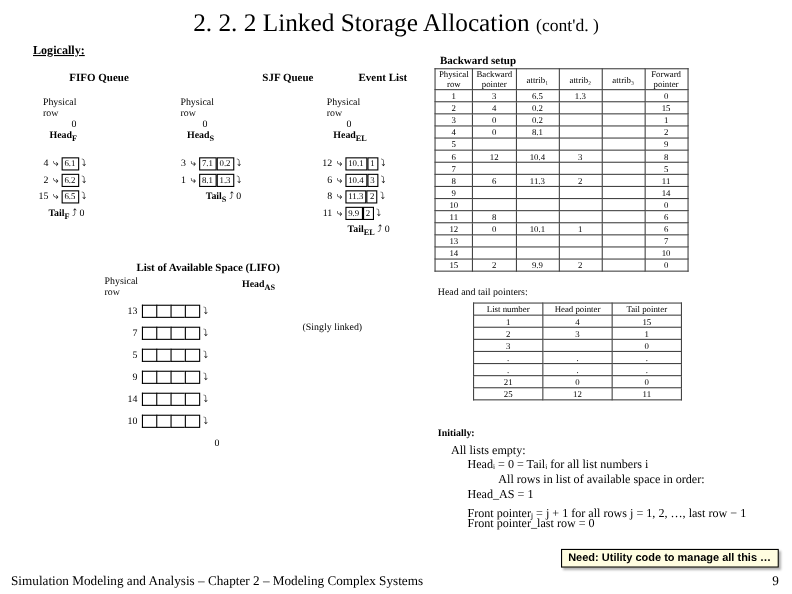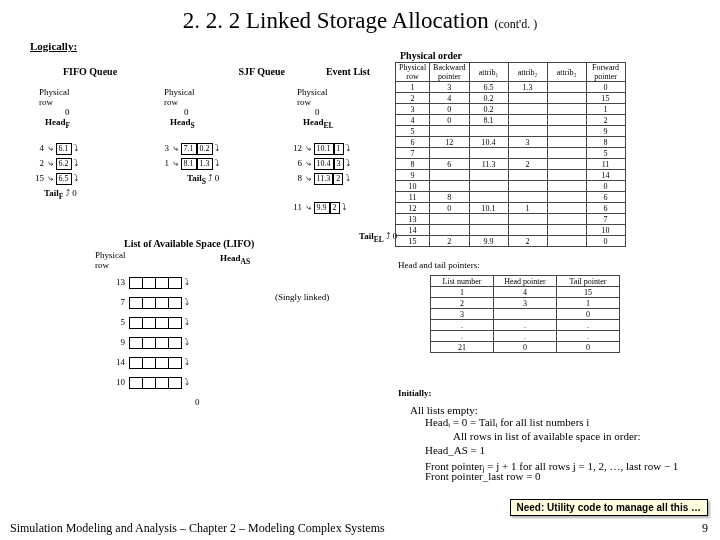--- a/index.html
+++ b/index.html
@@ -13,21 +13,21 @@
     overflow: hidden;
     font-size: 10px;
   }
   .title {
     text-align: center;
     font-size: 23px;
     margin-top: 8px;
     margin-bottom: 4px;
   }
   .title .contd {
-    font-size: 12px;
+    font-size: 16px;
   }
   .logically {
     position: absolute;
     top: 40px;
     left: 30px;
     font-size: 11px;
     font-weight: bold;
     text-decoration: underline;
   }
   .phys-setup-label {
@@ -188,21 +188,21 @@
   .zero-end { font-size: 9px; }
 </style>
 </head>
 <body>
 
 <div class="title">
   <span>2. 2. 2  Linked Storage Allocation</span> <span class="contd">(cont'd. )</span>
 </div>
 
 <div class="logically">Logically:</div>
-<div class="phys-setup-label">Physical order</div>
+<div class="phys-setup-label">Backward setup</div>
 
 <div class="queue" style="top:66px; left:30px; width:120px;">
   <div class="q-title" style="text-align:center">FIFO Queue</div>
   <div style="white-space:pre;">
     <span style="display:inline-block;vertical-align:top">Physical
 row</span>
     <span style="margin-left:26px;">0</span>
     <span style="font-weight:bold; margin-left:6px;"><span>Head</span><sub>F</sub></span>
   </div>
   <div id="fifo-nodes">
@@ -233,23 +233,23 @@
   <div style="white-space:pre;">
     <span style="display:inline-block;vertical-align:top">Physical
 row</span>
     <span style="margin-left:18px;">0</span>
     <span style="font-weight:bold; margin-left:6px;"><span>Head</span><sub>EL</sub></span>
   </div>
   <div id="ev-nodes">
       <div style="margin: 3px 0px;"><span class="row-lbl">12</span> ⤷ <span class="node">10.1</span><span class="node">1</span> ⤵</div>
       <div style="margin: 3px 0px;"><span class="row-lbl">6</span> ⤷ <span class="node">10.4</span><span class="node">3</span> ⤵</div>
       <div style="margin: 3px 0px;"><span class="row-lbl">8</span> ⤷ <span class="node">11.3</span><span class="node">2</span> ⤵</div>
-      <div style="margin: 17px 0px;"><span class="row-lbl">11</span> ⤷ <span class="node">9.9</span><span class="node">2</span> ⤵</div>
+      <div style="margin: 3px 0px;"><span class="row-lbl">11</span> ⤷ <span class="node">9.9</span><span class="node">2</span> ⤵</div>
     </div>
-  <div style="margin-left:28px;"><span style="font-weight:bold;margin-left:43px;"><span>Tail</span><sub>EL</sub></span> ⤴ <span class="zero-end">0</span></div>
+  <div style="margin-left:28px;"><span style="font-weight:bold;"><span>Tail</span><sub>EL</sub></span> ⤴ <span class="zero-end">0</span></div>
 </div>
 
 <table class="phys-table">
   <thead>
       <tr id="phys-head">
         <th class="rowcol" style="white-space: pre;">Physical
 row</th>
         <th style="white-space: pre;">Backward
 pointer</th>
         <th style="white-space: pre;">attrib₁</th>
@@ -431,20 +431,25 @@
       <tr>
         <td>.</td>
         <td>.</td>
         <td>.</td>
       </tr>
       <tr>
         <td>21</td>
         <td>0</td>
         <td>0</td>
       </tr>
+      <tr>
+        <td>25</td>
+        <td>12</td>
+        <td>11</td>
+      </tr>
     </tbody>
 </table>
 
 <div class="initially-label">Initially:</div>
 <div class="init-text init-1">All lists empty:</div>
 <div class="init-text init-2" style="left:425px">Headᵢ = 0 = Tailᵢ for all list numbers i</div>
 <div class="init-text init-3">All rows in list of available space in order:</div>
 <div class="init-text init-4" style="left:425px">Head_AS = 1</div>
 <div class="init-text init-5" style="left:425px">Front pointerⱼ = j + 1 for all rows j = 1, 2, …, last row − 1</div>
 <div class="init-text init-6" style="left:425px">Front pointer_last row = 0</div>

